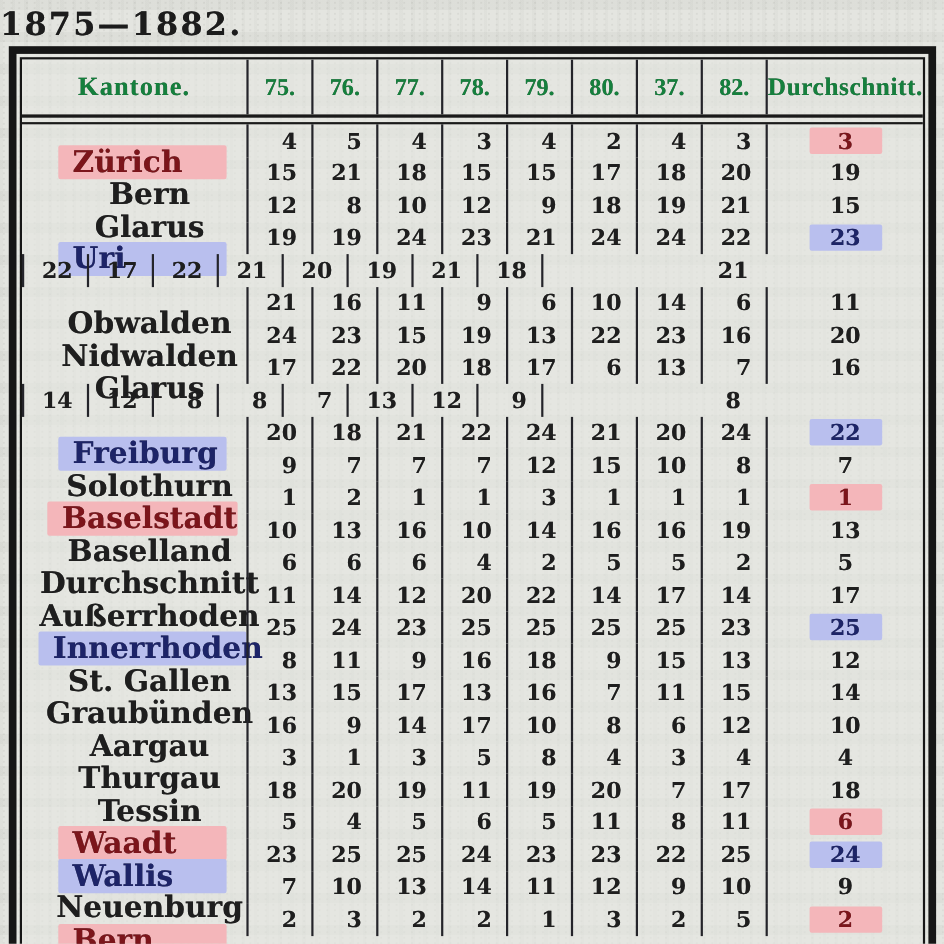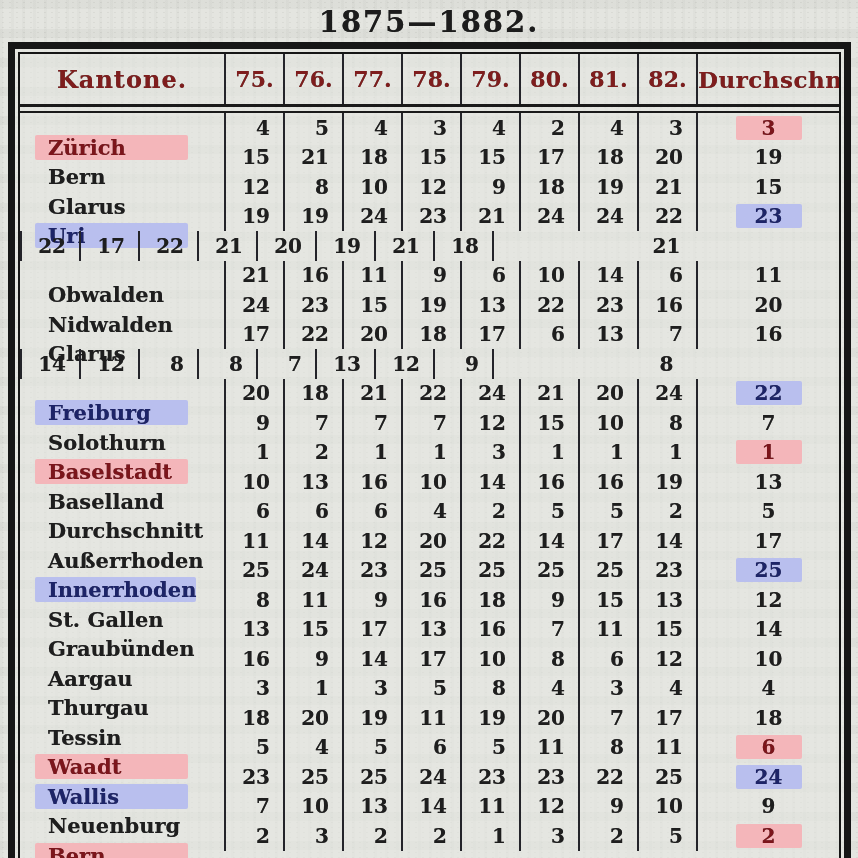--- a/index.html
+++ b/index.html
@@ -16,21 +16,21 @@
       repeating-linear-gradient(180deg, rgba(95,100,90,.05) 0 9px, rgba(0,0,0,0) 9px 29px),
       repeating-linear-gradient(90deg, rgba(80,85,75,.03) 0 3px, rgba(0,0,0,0) 3px 11px);
   }
   .page::after{
     content:"";position:absolute;inset:0;pointer-events:none;z-index:0;
     background-image:radial-gradient(rgba(40,40,35,.06) 1px, rgba(0,0,0,0) 1px);
     background-size:7px 5px;
   }
   .title{
     position:absolute;top:5px;left:0;right:0;z-index:2;
-    text-align:center;font-size:29px;font-weight:bold;color:#1c1c1c;
+    text-align:left;font-size:29px;font-weight:bold;color:#1c1c1c;
     letter-spacing:2px;
     text-shadow:0 0 .5px rgba(20,20,20,.7);
   }
   .table-frame{
     position:absolute;left:8px;top:42px;width:843px;height:830px;
     border:7px solid #161616;box-sizing:border-box;z-index:1;
     background:rgba(230,231,226,.55);
   }
   .table-inner{
     position:absolute;top:3px;left:3px;right:3px;bottom:3px;
@@ -40,38 +40,39 @@
   .tr{display:flex;flex-direction:row;align-items:stretch;}
   .td{box-sizing:border-box;flex:0 0 auto;}
   .td.sep{border-left:2px solid #24242a;}
   .col-name{width:204px;}
   .col-year{width:59px;}
   .col-avg{flex:1 1 auto;}
   
   .thead{height:50px;flex:0 0 auto;}
   .thead .td{
     display:flex;align-items:center;justify-content:center;
-    font-weight:bold;color:#7f1d1d;font-size:22px;
+    font-weight:bold;color:#15803d;font-size:22px;
     text-shadow:0 0 .5px rgba(20,20,20,.65);
+    font-family:Liberation Serif, serif;
   }
   .thead .col-name{font-size:24px;letter-spacing:1px;}
   .thead .col-avg{font-size:23px;letter-spacing:.5px;}
   .header-sep{
     flex:0 0 auto;height:4px;
     border-top:3px solid #1a1a1a;border-bottom:2px solid #1a1a1a;
   }
   
   .tbody{flex:1 1 auto;display:flex;flex-direction:column;}
   .tbody .tr{height:29.5px;flex:0 0 auto;}
   .tbody .td{
     display:flex;align-items:center;
     font-weight:bold;color:#1e1e1e;font-size:20px;line-height:1;
     text-shadow:0 0 .4px rgba(25,25,25,.6);
   }
-  .tbody .col-name{justify-content:flex-start;font-size:21px;margin-top:34px;}
+  .tbody .col-name{justify-content:center;font-size:27px;margin-top:34px;}
   .tbody .col-year{justify-content:flex-end;padding-right:13px;}
   .tbody .col-avg{justify-content:center;}
   .name-text{display:inline-block;padding-left:28px;white-space:nowrap;}
   .name-text.hl{
     margin-left:15px;padding-left:13px;min-width:140px;
     padding-top:2px;padding-bottom:2px;border-radius:2px;
   }
   .avg-text{display:inline-block;text-align:center;}
   .avg-text.hl-avg{min-width:66px;padding:2px 0;border-radius:2px;}
   .hl-pink{background:var(--pink);color:var(--red-ink);}
@@ -88,21 +89,21 @@
     <div class="table-inner">
 
       <div class="tr thead">
         <div class="td col-name">Kantone.</div>
         <div class="td col-year sep">75.</div>
         <div class="td col-year sep">76.</div>
         <div class="td col-year sep">77.</div>
         <div class="td col-year sep">78.</div>
         <div class="td col-year sep">79.</div>
         <div class="td col-year sep">80.</div>
-        <div class="td col-year sep">81.</div>
+        <div class="td col-year sep">37.</div>
         <div class="td col-year sep">82.</div>
         <div class="td col-avg sep">Durchschnitt.</div>
       </div>
 
       <div class="header-sep"></div>
 
       <div class="tbody">
           <div class="tr">
     <div class="td col-name">
       <span class="name-text hl hl-pink">Zürich</span>

